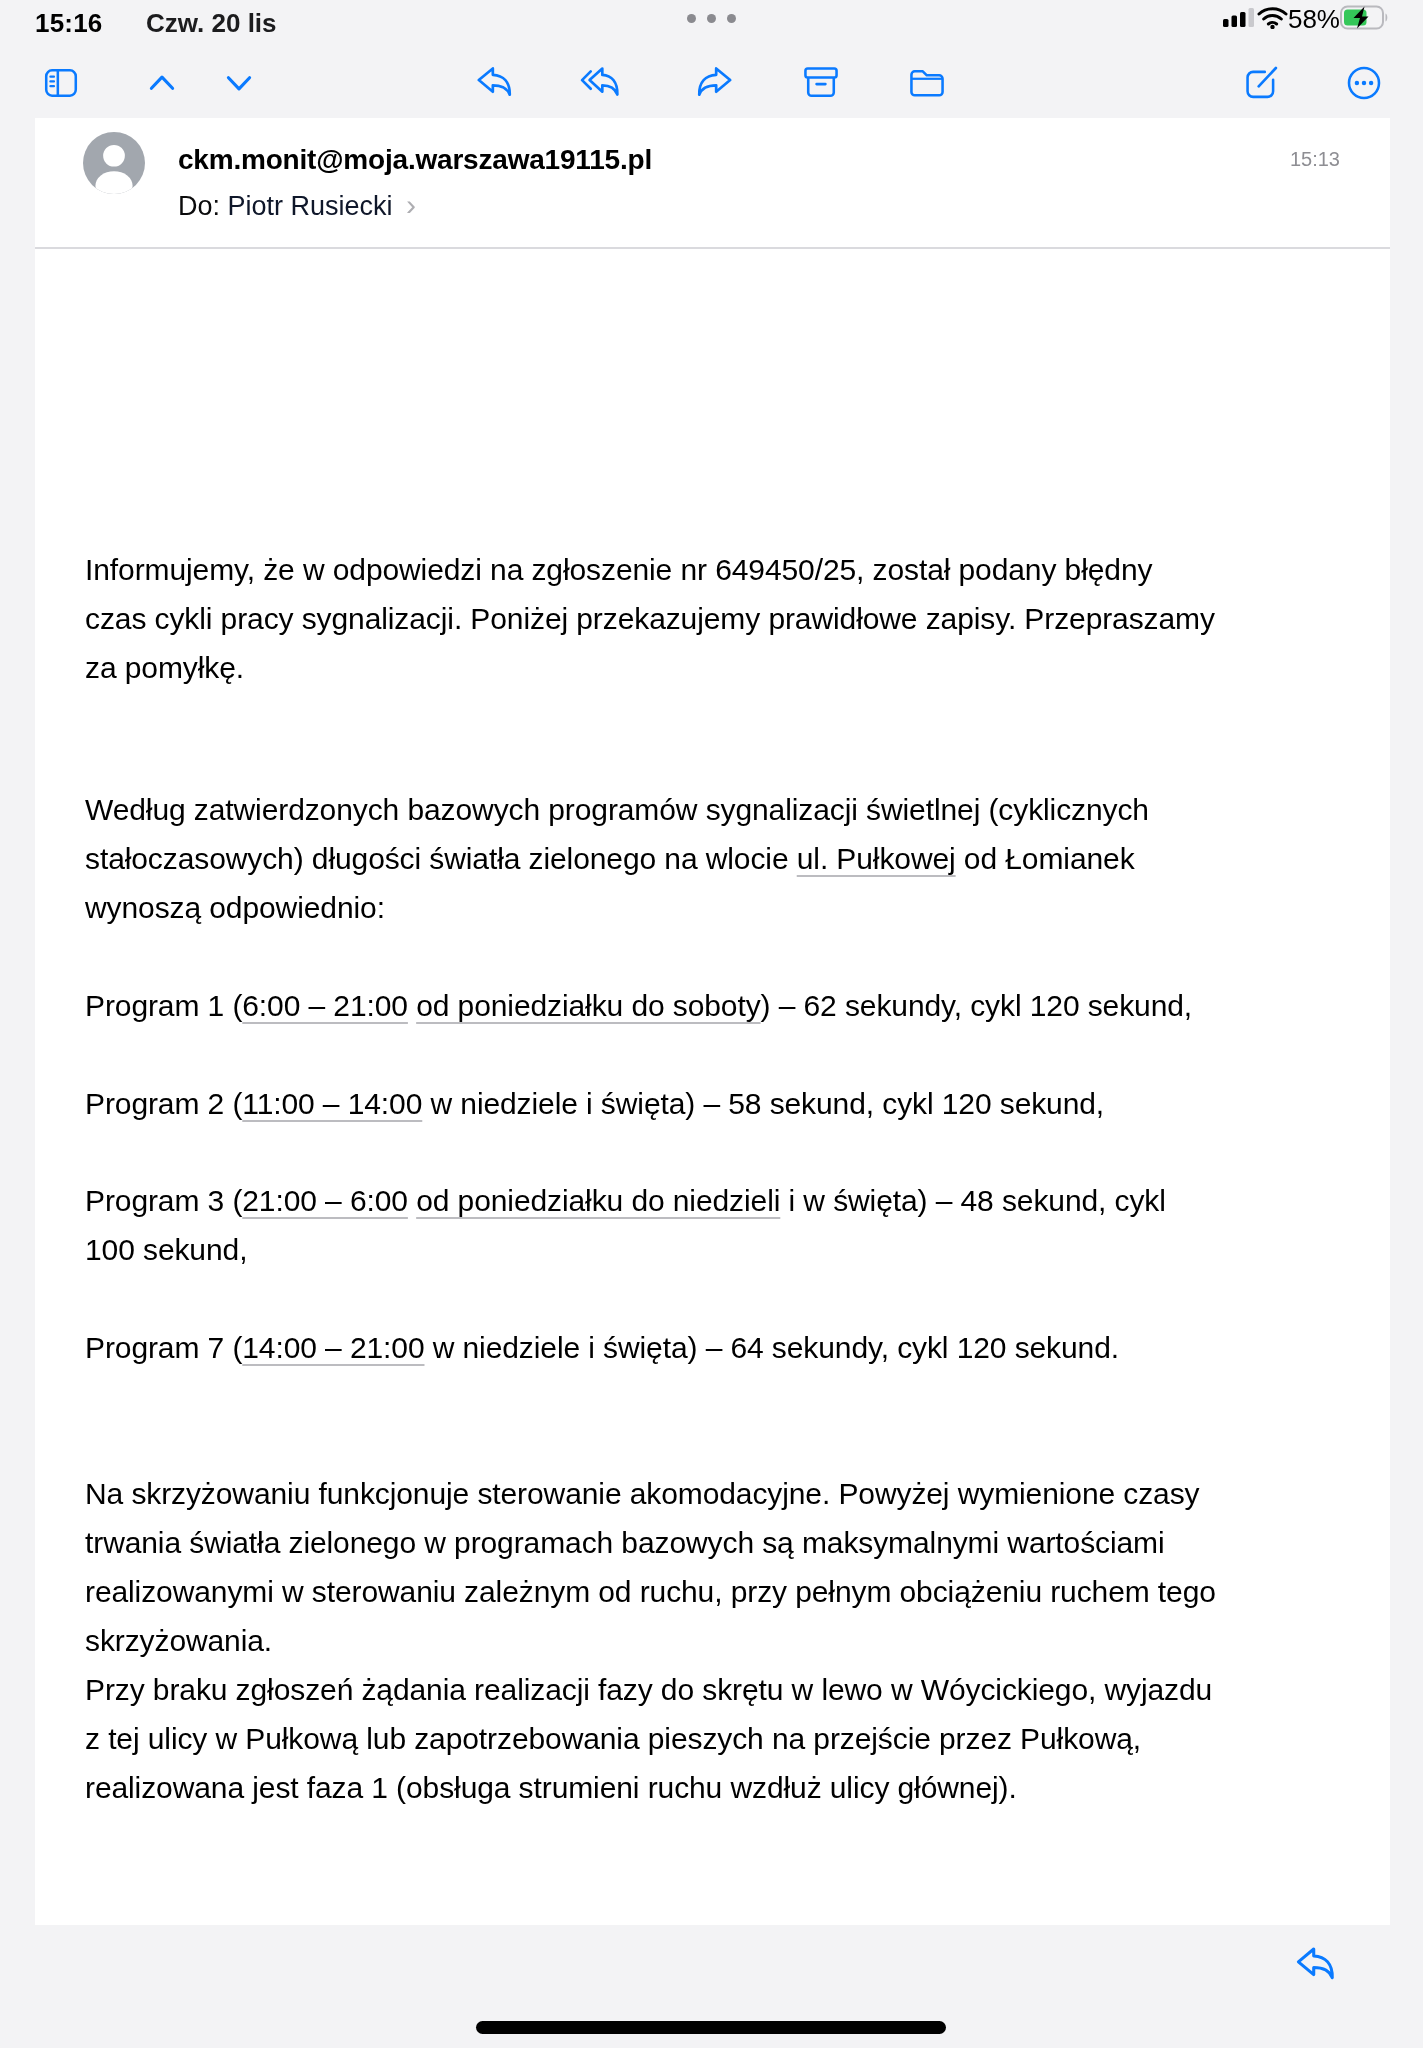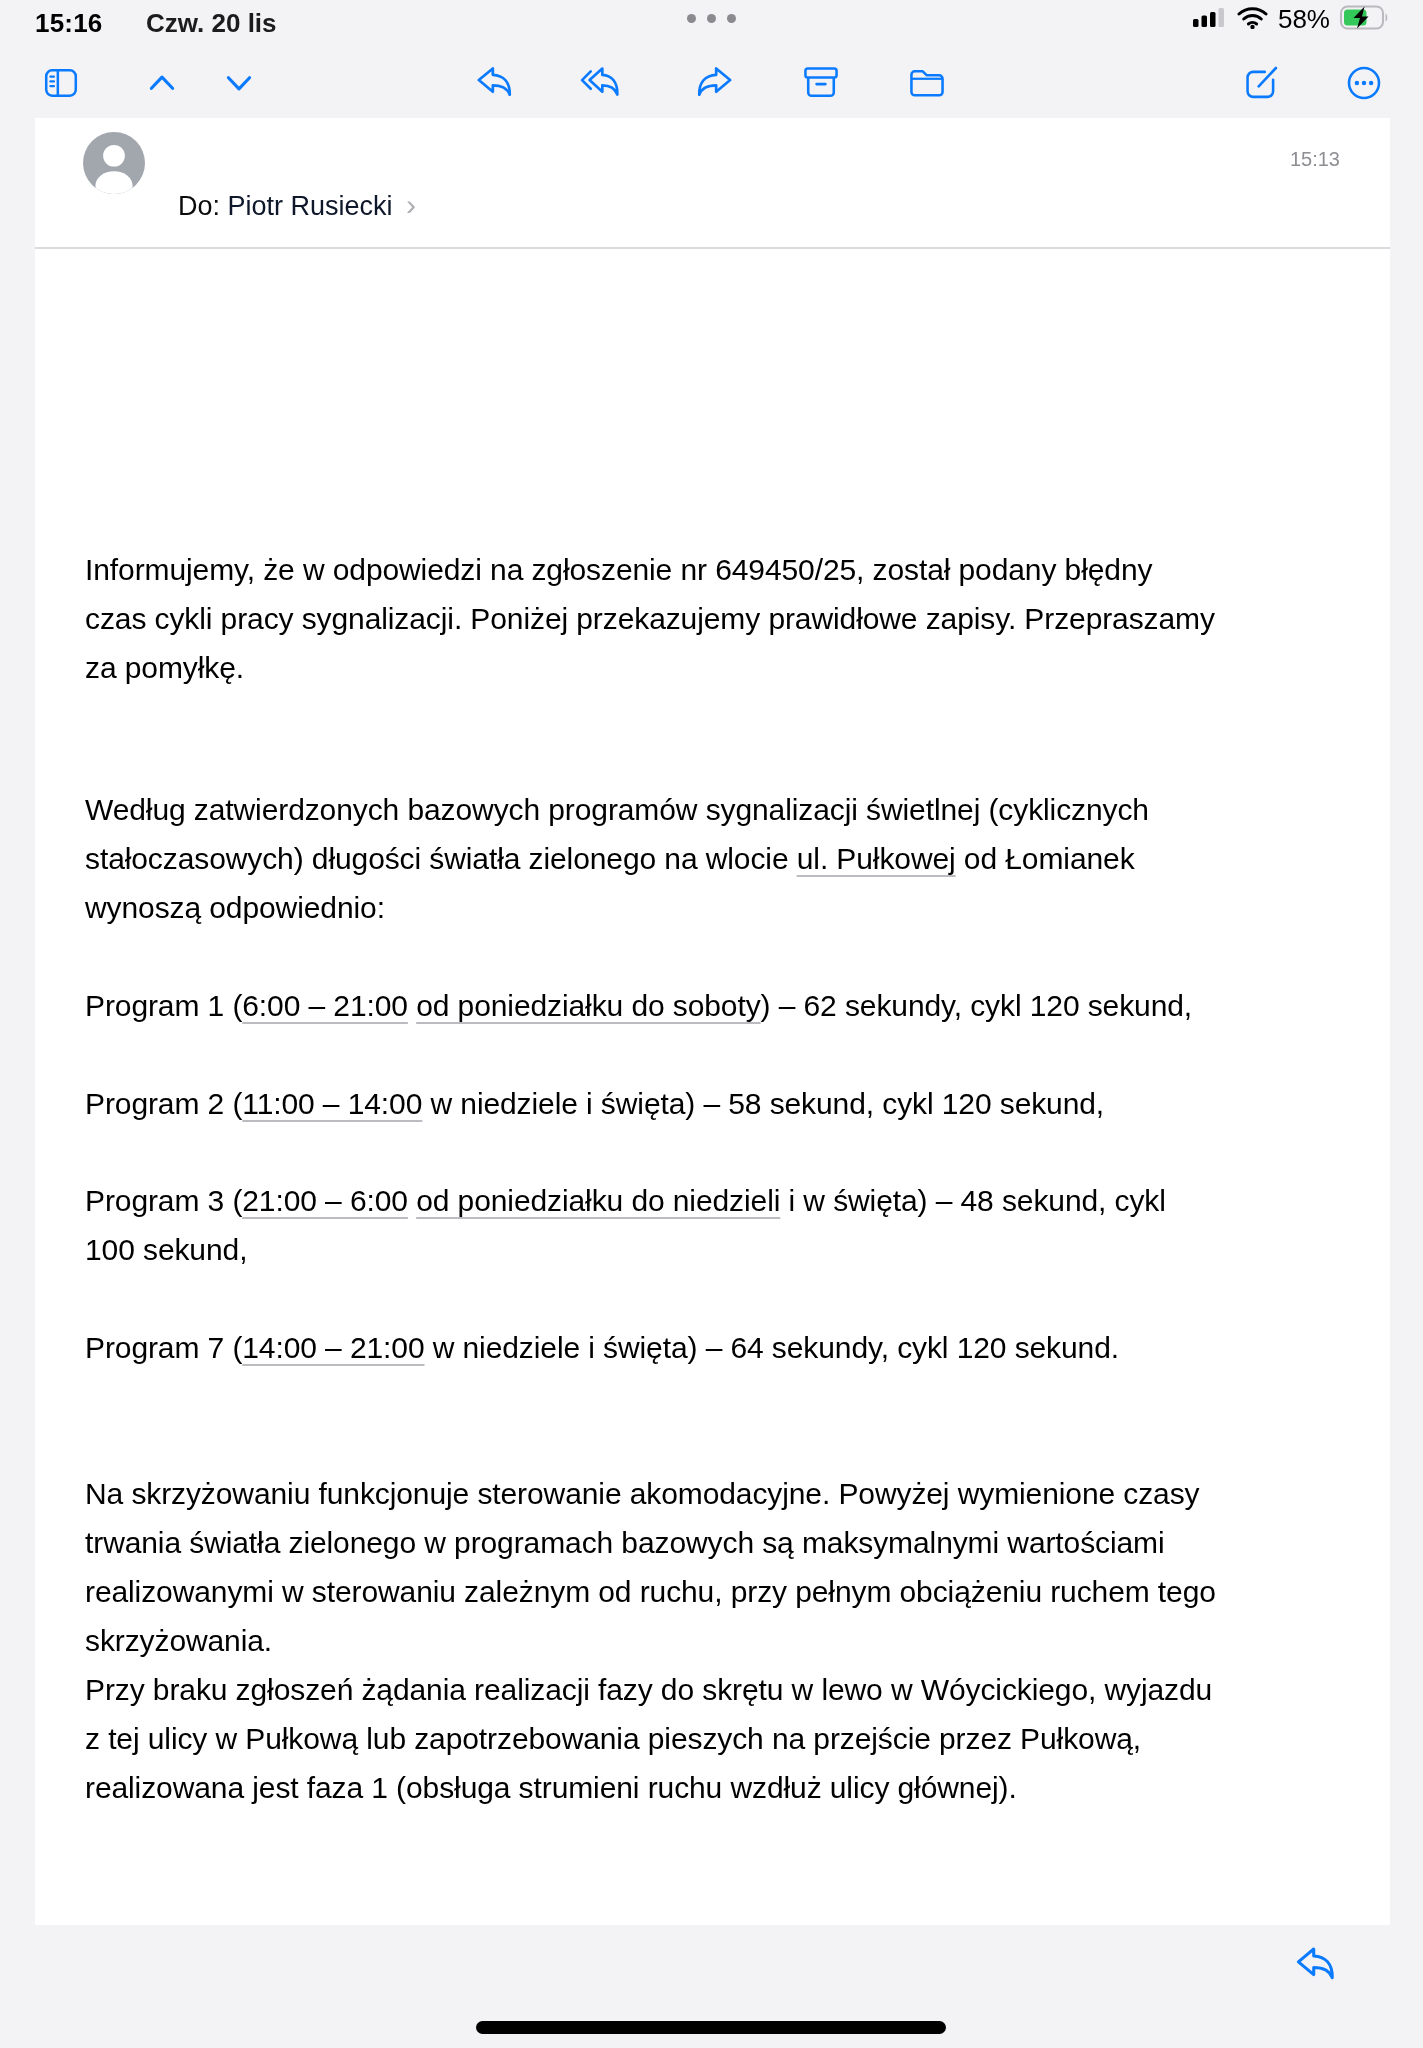--- a/index.html
+++ b/index.html
@@ -7,21 +7,21 @@
     position:relative;width:1423px;height:2048px;overflow:hidden;
     background:#f3f3f5;
     font-family:"Liberation Sans","DejaVu Sans",sans-serif;
     color:#000;
   }
   
   .st-time{position:absolute;left:35px;top:8px;font-size:26px;font-weight:600;letter-spacing:.2px;}
   .st-date{position:absolute;left:146px;top:8px;font-size:26px;font-weight:600;color:#1c1c1e;}
   .mt-dots{position:absolute;left:687px;top:14px;display:flex;gap:11px;}
   .mt-dots i{width:9px;height:9px;border-radius:50%;background:#8a8a8f;display:block;}
-  .st-right{position:absolute;right:33px;top:6px;display:flex;align-items:center;gap:10px;height:26px;}
+  .st-right{position:absolute;right:33px;top:6px;display:flex;align-items:center;height:26px;}
   .st-batt-label{font-size:26px;font-weight:400;}
   
   .tb-btn{position:absolute;top:60px;width:46px;height:46px;display:flex;align-items:center;justify-content:center;background:none;border:none;padding:0;color:#0a7aff;cursor:pointer;}
   .tb-btn svg{display:block;}
   
   .card{position:absolute;left:35px;top:118px;width:1355px;height:1807px;background:#ffffff;}
   .hdr-divider{position:absolute;left:35px;top:247px;width:1355px;height:2px;background:#dadade;}
   .avatar{position:absolute;left:83px;top:132px;width:62px;height:62px;border-radius:50%;background:#a2a7ae;overflow:hidden;}
   .from-line{position:absolute;left:178px;top:144px;font-size:28px;font-weight:700;letter-spacing:-.2px;}
   .to-line{position:absolute;left:178px;top:188px;font-size:27px;color:#0b0b0c;}
@@ -146,20 +146,21 @@
   <div class="card"></div>
   <div class="hdr-divider"></div>
 
   <div class="avatar">
     <svg width="62" height="62" viewBox="0 0 60 60">
       <circle cx="30" cy="23" r="10.5" fill="#ffffff"></circle>
       <ellipse cx="30" cy="52" rx="18" ry="14" fill="#ffffff"></ellipse>
     </svg>
   </div>
 
+  <div class="from-line">ckm.monit@moja.warszawa19115.pl</div>
   <div class="to-line">
     <span>Do:</span>
     <span class="muted"> <span>Piotr Rusiecki</span></span>
     <span class="muted chev">›</span>
   </div>
   <div class="msg-time">15:13</div>
 
 
   <div id="email-body">
       <div class="para" style="top: 545px;"><span>Informujemy, że w odpowiedzi na zgłoszenie nr 649450/25, został podany błędny

